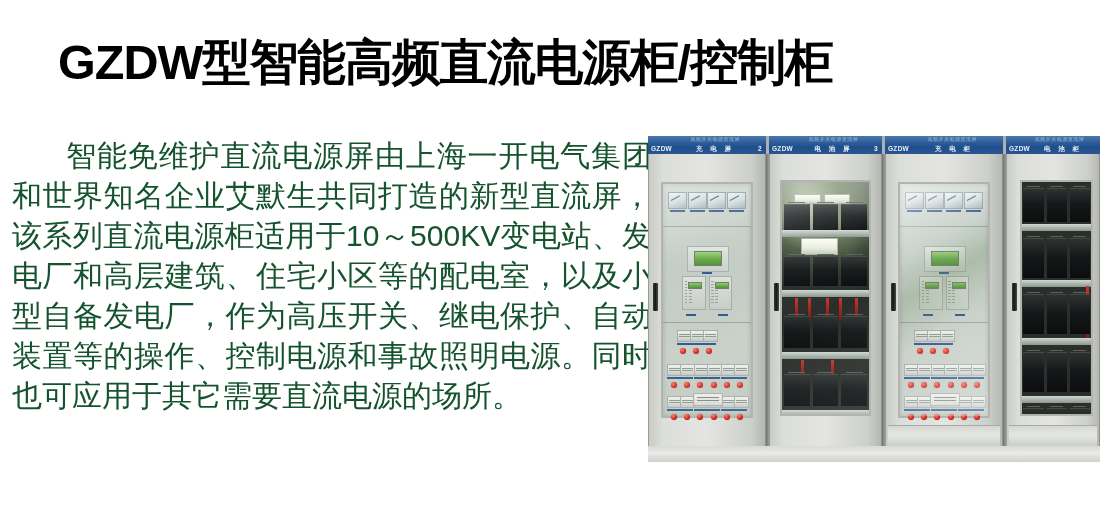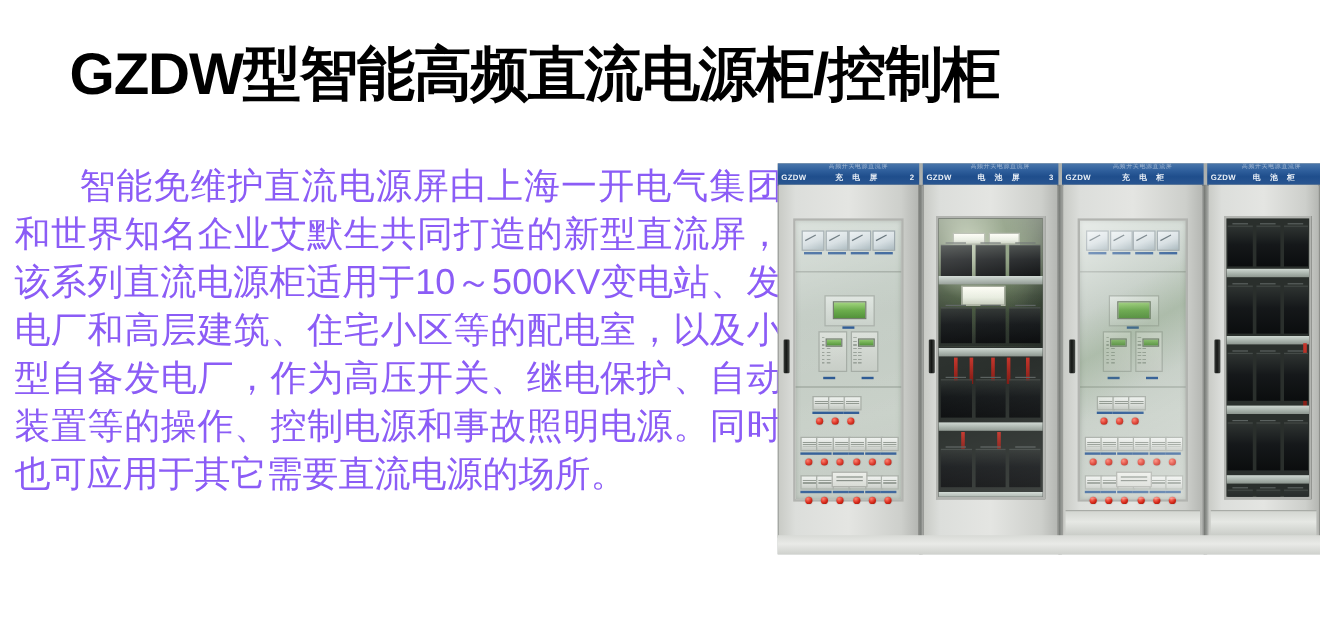--- a/index.html
+++ b/index.html
@@ -32,21 +32,21 @@
   }
 
   
   #body-copy {
     position: absolute;
     left: 12px;
     top: 136px;
     width: 640px;
     font-size: 30px;
     line-height: 40px;
-    color: #8b5cf6;
+    color: #14532d;
     text-indent: 54px;
     text-align: justify;
     text-justify: inter-character;
     font-weight: 500;
   }
 
   
   #photo {
     position: absolute;
     left: 648px;

